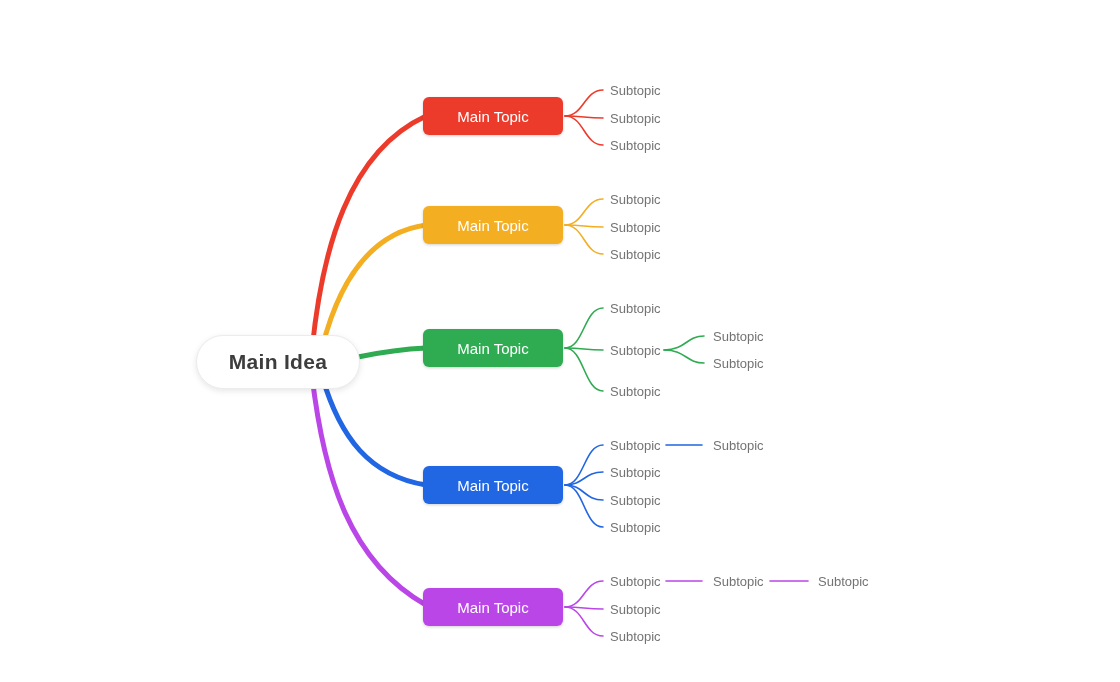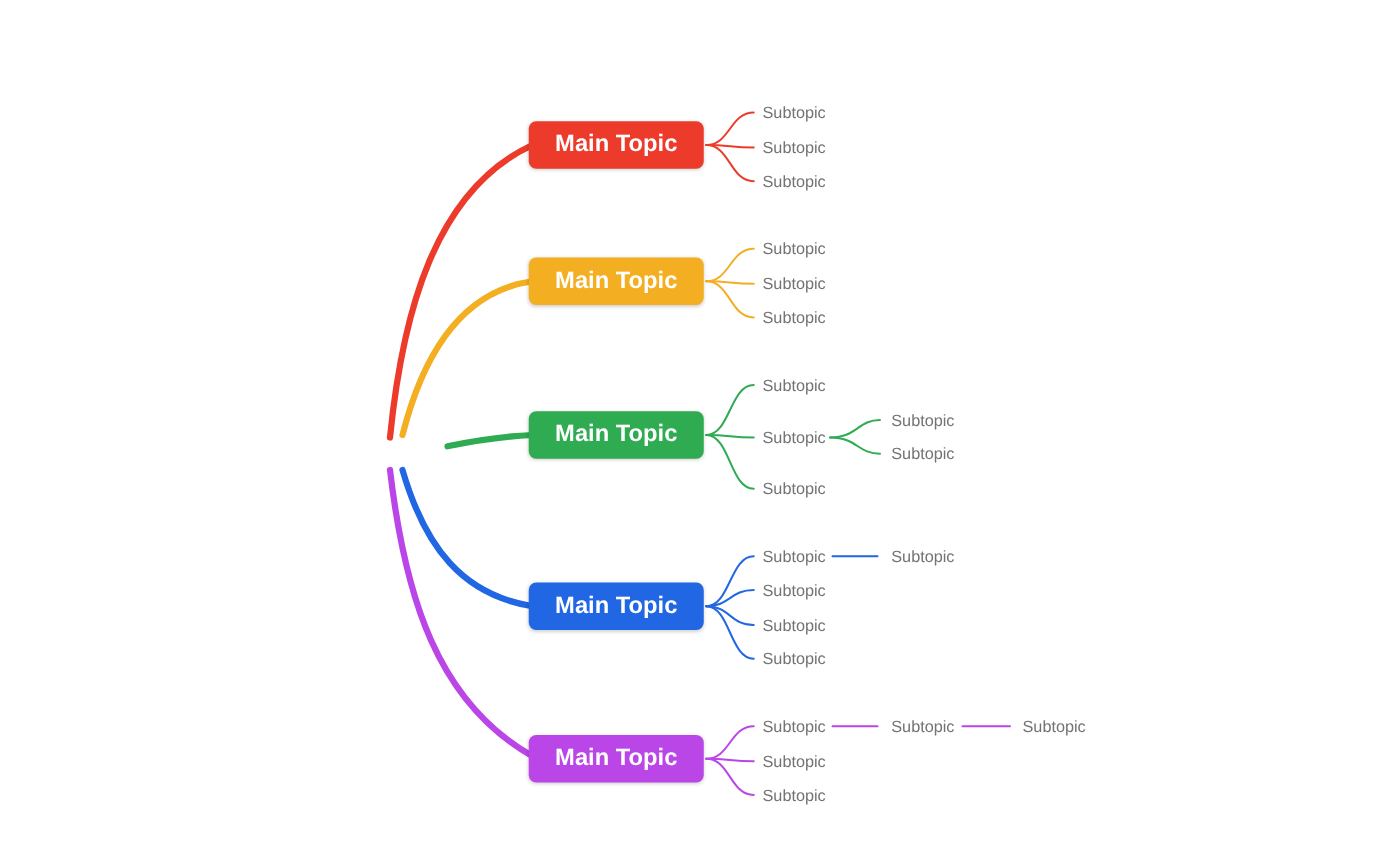--- a/index.html
+++ b/index.html
@@ -14,21 +14,21 @@
   .root{
     left:196px;top:335px;width:164px;height:54px;
     background:#ffffff;border:1px solid #ececec;border-radius:27px;
     box-shadow:0 2px 6px rgba(0,0,0,0.10);
     display:flex;align-items:center;justify-content:center;
     font-size:21px;font-weight:bold;color:#3d3d3d;letter-spacing:.3px;
   }
   .topic{
     left:423px;width:140px;height:38px;border-radius:6px;
     display:flex;align-items:center;justify-content:center;
-    font-size:19px;font-weight:bold;color:#ffffff;
+    font-size:15px;font-weight:normal;color:#ffffff;
     box-shadow:0 1px 3px rgba(0,0,0,0.18);
   }
   .t0{top:97px}.t1{top:206px}.t2{top:329px}.t3{top:466px}.t4{top:588px}
   .sub{
     transform:translateY(-50%);
     font-size:13px;color:#737373;white-space:nowrap;line-height:1;
   }
 </style>
 </head>
 <body>
@@ -71,20 +71,21 @@
     </g>
     <g fill="none" stroke-width="1.6" stroke-linecap="round" stroke="#bb46e8">
       <path d="M565,607 C584,607 584,581 603,581"></path>
       <path d="M565,607 C584,607 584,609 603,609"></path>
       <path d="M565,607 C584,607 584,636 603,636"></path>
       <path d="M666,581 L702,581"></path>
       <path d="M770,581 L808,581"></path>
     </g>
   </svg>
 
+  <div class="node root">Main Idea</div>
 
   <div class="node topic t0" style="background: rgb(237, 59, 43);">Main Topic</div>
   <div class="node topic t1" style="background: rgb(243, 174, 34);">Main Topic</div>
   <div class="node topic t2" style="background: rgb(47, 171, 82);">Main Topic</div>
   <div class="node topic t3" style="background: rgb(33, 102, 226);">Main Topic</div>
   <div class="node topic t4" style="background: rgb(187, 70, 232);">Main Topic</div>
 
   <div class="node sub" style="left:610px;top:90px">Subtopic</div>
   <div class="node sub" style="left:610px;top:118px">Subtopic</div>
   <div class="node sub" style="left:610px;top:145px">Subtopic</div>

